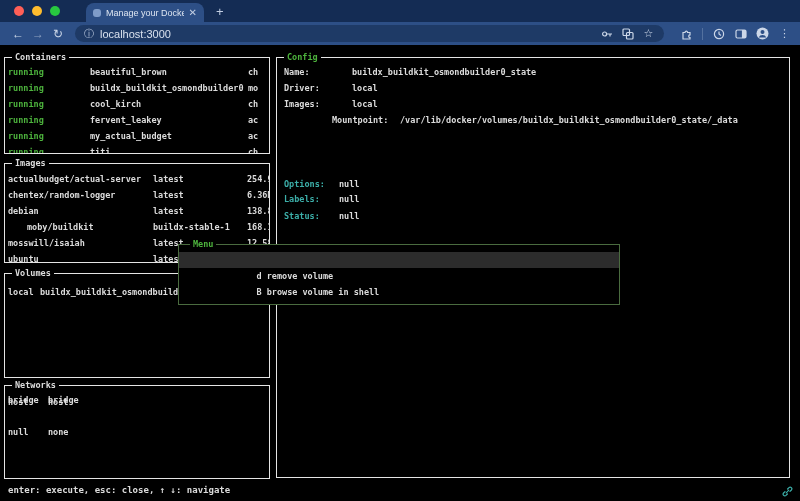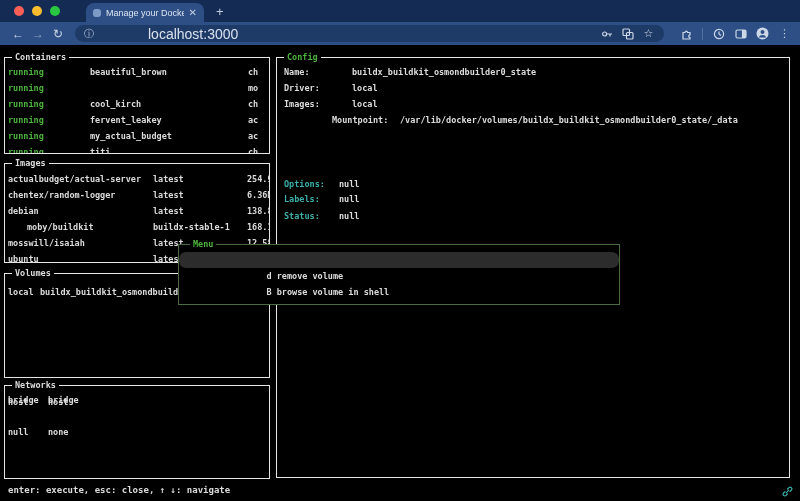--- a/index.html
+++ b/index.html
@@ -17,21 +17,21 @@
   .tab-title { flex:1; font-size:9px; color:#dde5f1; white-space:nowrap; overflow:hidden; }
   .tab-close { color:#c3cfe3; font-size:10px; line-height:10px; flex:none; }
   .newtab { color:#c3cfe3; font-size:13px; margin-left:12px; padding-bottom:3px; }
 
   .toolbar { height:23px; background:#2d4f86; display:flex; align-items:center; padding:0 9px; gap:2px; }
   .navbtn { color:#ccd7e8; font-size:12px; line-height:12px; width:18px; text-align:center; }
   .navbtn.dim { color:#8fa2c2; }
   .pill { flex:1; max-width:600px; height:17px; background:#1e3a66; border-radius:9px;
           display:flex; align-items:center; gap:6px; padding:0 9px; margin:0 6px; }
   .pill .info { color:#b9c7de; font-size:10px; line-height:10px; }
-  .pill .url { flex:1; color:#d9e1ee; font-size:14px;margin-left:48px; }
+  .pill .url { flex:1; color:#d9e1ee; font-size:11px; }
   .pill-icons, .bar-icons { display:flex; align-items:center; gap:8px; }
   .bar-icons { margin-left:8px; gap:9px; }
   .icon12 { width:13px; height:13px; display:flex; align-items:center; justify-content:center;
             color:#ccd7e8; font-size:11px; }
   .divider { width:1px; height:12px; background:#53719f; }
   svg.ic { stroke:#ccd7e8; fill:none; stroke-width:1.2; }
 
   
   .page { position:relative; height:456px; background:#000;
           font-family:"DejaVu Sans Mono","Liberation Mono",monospace;
@@ -41,21 +41,21 @@
             font-size:8.5px; line-height:11px; white-space:pre; }
   .green { color:#4db33d; }
   .cyan  { color:#3cafa9; }
   .pbody { position:absolute; inset:0; overflow:hidden; }
   .row { position:absolute; left:0; right:0; height:16px; line-height:16px; white-space:pre; }
   .col { position:absolute; top:0; }
 
   .menu { position:absolute; left:178px; top:199px; width:442px; height:61px;
           border:1px solid #4a6b3f; background:#000; z-index:5; }
   .menu .row.selected { background:#2c2c2c; }
-  .menu .row { padding-left:26px;border-radius:7px; }
+  .menu .row { padding-left:16px; }
 
   .statusbar { position:absolute; left:8px; top:437px; height:16px; line-height:16px;
                font-size:9px; white-space:pre; }
   .linkicon { position:absolute; right:7px; top:441px; }
 </style>
 </head>
 <body>
 
 <div>
   <div class="tabbar">
@@ -133,20 +133,21 @@
       <div class="pbody">
 
           <div class="row" style="top: 6px;">
             <span class="col green" style="left:3px;">running</span>
             <span class="col" style="left:85px;">beautiful_brown</span>
             <span class="col" style="left:243px;">ch</span>
           </div>
 
           <div class="row" style="top: 22px;">
             <span class="col green" style="left:3px;">running</span>
+            <span class="col" style="left:85px;">buildx_buildkit_osmondbuilder0</span>
             <span class="col" style="left:243px;">mo</span>
           </div>
 
           <div class="row" style="top: 38px;">
             <span class="col green" style="left:3px;">running</span>
             <span class="col" style="left:85px;">cool_kirch</span>
             <span class="col" style="left:243px;">ch</span>
           </div>
 
           <div class="row" style="top: 54px;">

